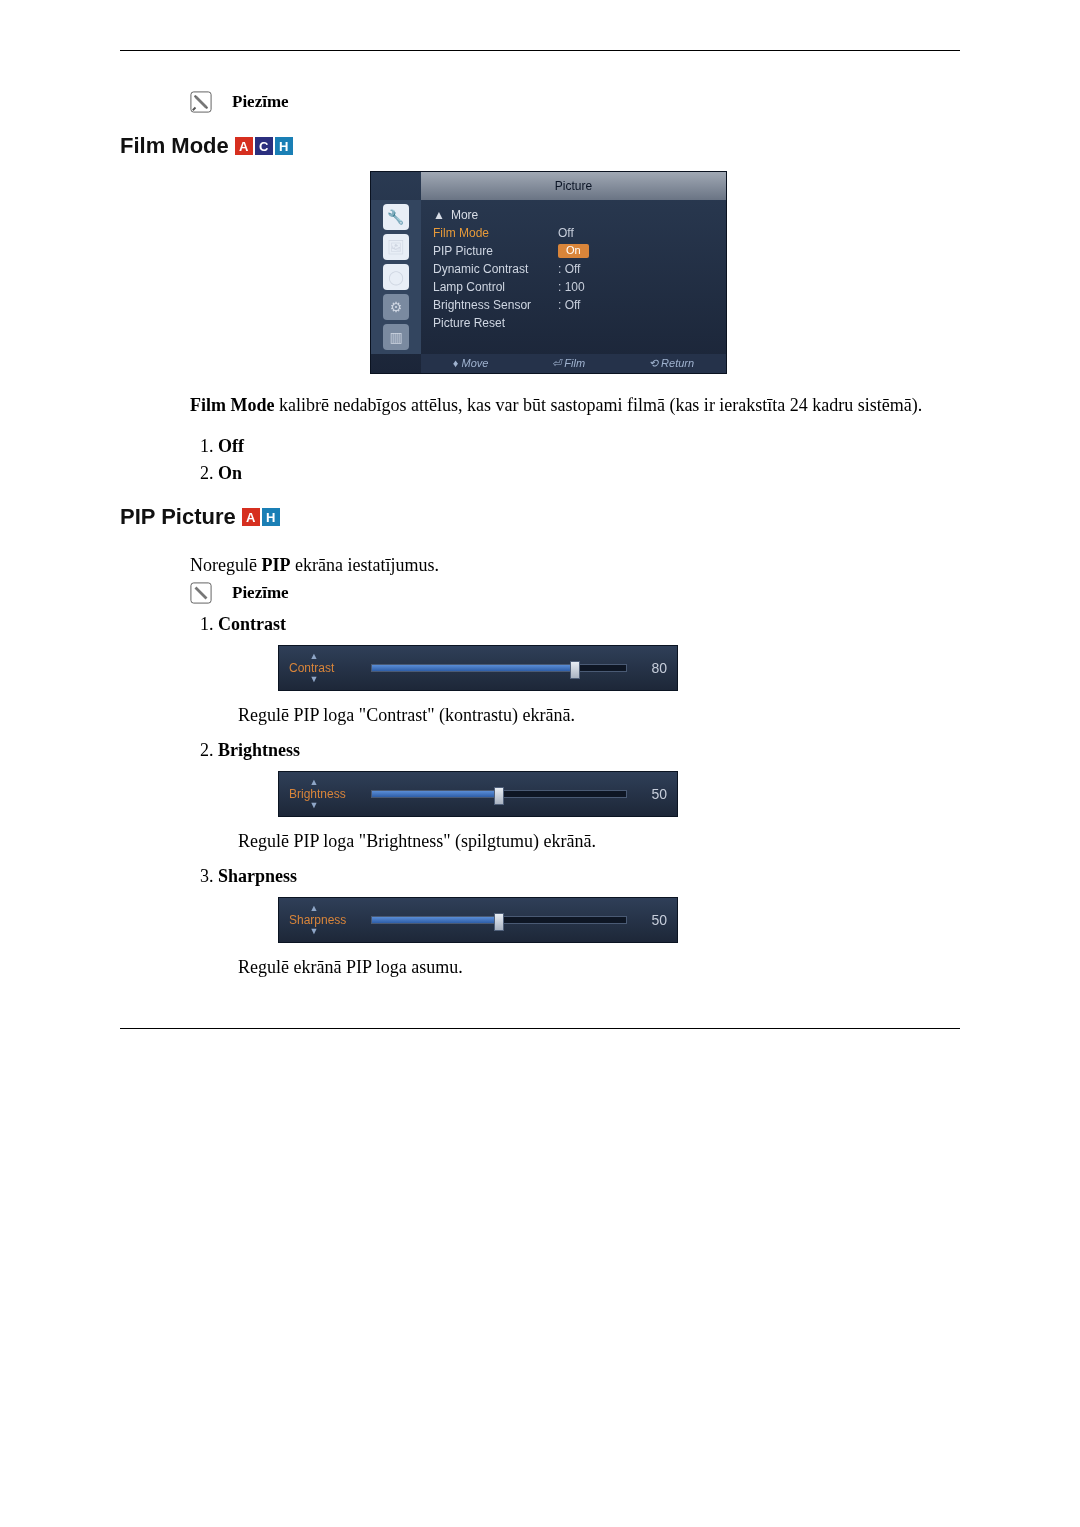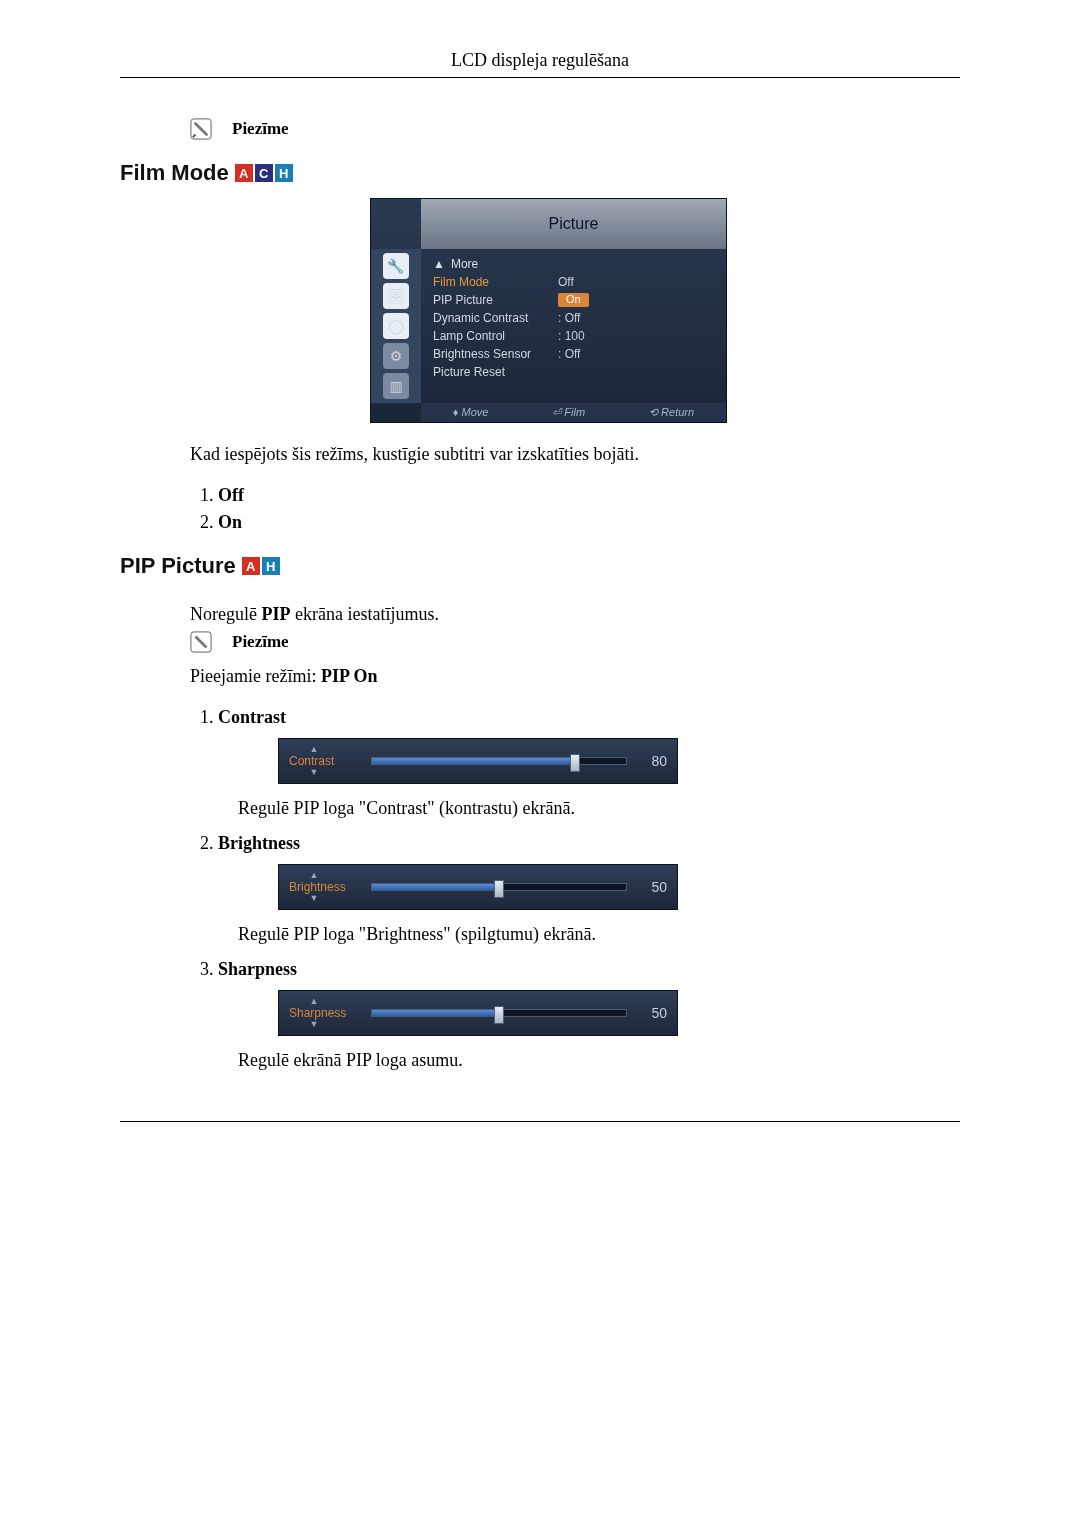--- a/index.html
+++ b/index.html
@@ -91,22 +91,22 @@
     background: linear-gradient(#2a3a52, #1b2538);
     border: 1px solid #0a1220;
     font-family: Arial, sans-serif;
     font-size: 12px;
     color: #cfd6e2;
   }
   .osd-title-bar {
     background: linear-gradient(#a0a8b4, #6a7484);
     color:#0b1526;
     text-align:center;
-    padding:16px 0;
-    font-size:16px;
+    padding:7px 0;
+    font-size:12px;
     position:relative;
     margin-left:50px;
   }
   .osd-body { display:flex; }
   .osd-icons {
     width:50px;
     background:#33455f;
     display:flex;
     flex-direction:column;
     align-items:center;
@@ -194,21 +194,20 @@
 
   .sub-desc {
     margin: 4px 0 14px 20px;
   }
 </style>
 </head>
 <body>
 
 <div class="page">
 
-  <div class="header-title">LCD displeja regulēšana</div>
   <hr class="rule">
 
   <div class="note-block">
     <div class="note-header">
       <span class="note-icon">
         <svg viewBox="0 0 24 24" width="22" height="22">
             <rect x="1" y="1" width="22" height="22" rx="3" fill="#fff" stroke="#555"></rect>
             <path d="M5 5 L19 19 M6 18 Q4 20 3 21 L6 18 Z" stroke="#555" stroke-width="2" fill="none"></path>
             <path d="M6 6 L18 18" stroke="#777" stroke-width="3"></path>
           </svg>
@@ -269,21 +268,23 @@
         </div>
       </div>
       <div class="osd-footer">
         <span>♦ <span>Move</span></span>
         <span>⏎ <span>Film</span></span>
         <span>⟲ <span>Return</span></span>
       </div>
     </div>
   </div>
 
-  <div class="body-text">Kad iespējots šis režīms, kustīgie subtitri var izskatīties bojāti.</div>
+  <div class="body-text">
+    <span class="bold">Film Mode</span><span> kalibrē nedabīgos attēlus, kas var būt sastopami filmā (kas ir ierakstīta 24 kadru sistēmā).</span>
+  </div>
 
   <ol class="plain">
     <li><span class="bold">Off</span></li>
     <li><span class="bold">On</span></li>
   </ol>
 
   <div class="section-heading">
     <span>PIP Picture</span>
     <span class="mode-badge">
       <span class="badge-sq badge-a">A</span>
@@ -300,23 +301,20 @@
       <span class="note-icon">
         <svg viewBox="0 0 24 24" width="22" height="22">
             <rect x="1" y="1" width="22" height="22" rx="3" fill="#fff" stroke="#555"></rect>
             <path d="M6 6 L18 18" stroke="#777" stroke-width="3"></path>
           </svg>
       </span>
       <span class="note-label">Piezīme</span>
     </div>
   </div>
 
-  <div class="body-text">
-    <span>Pieejamie režīmi: </span><span class="bold">PIP On</span>
-  </div>
 
   <ol class="plain spaced">
 
     <li>
       <span class="bold">Contrast</span>
       <div class="slider-panel">
         <div class="slider-label">
           <span class="slider-arrow">▲</span>
           <span>Contrast</span>
           <span class="slider-arrow">▼</span>

